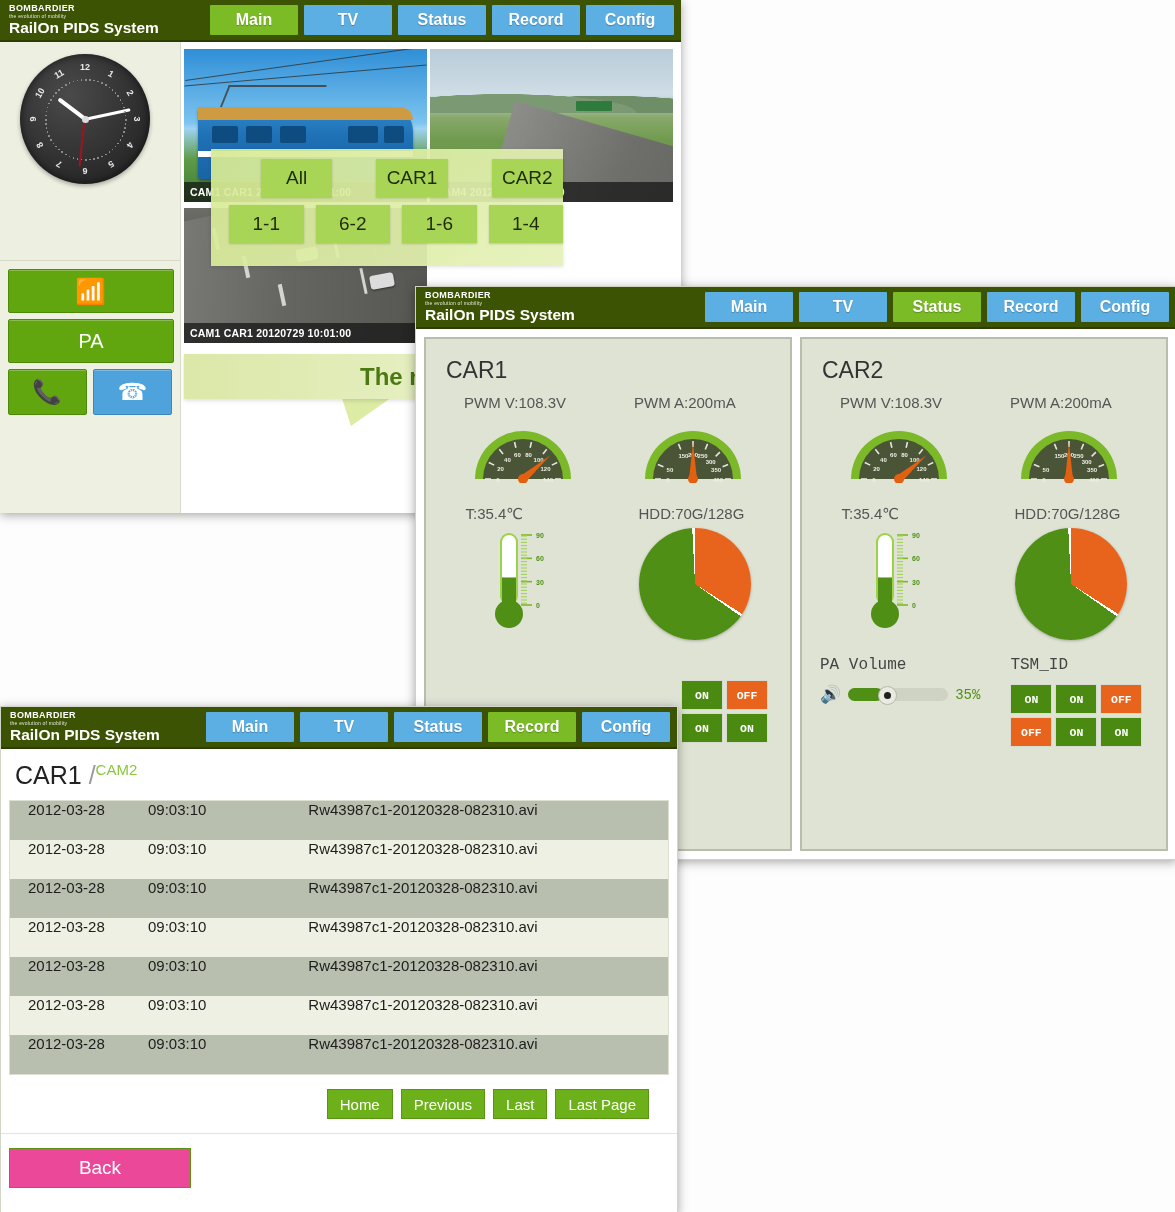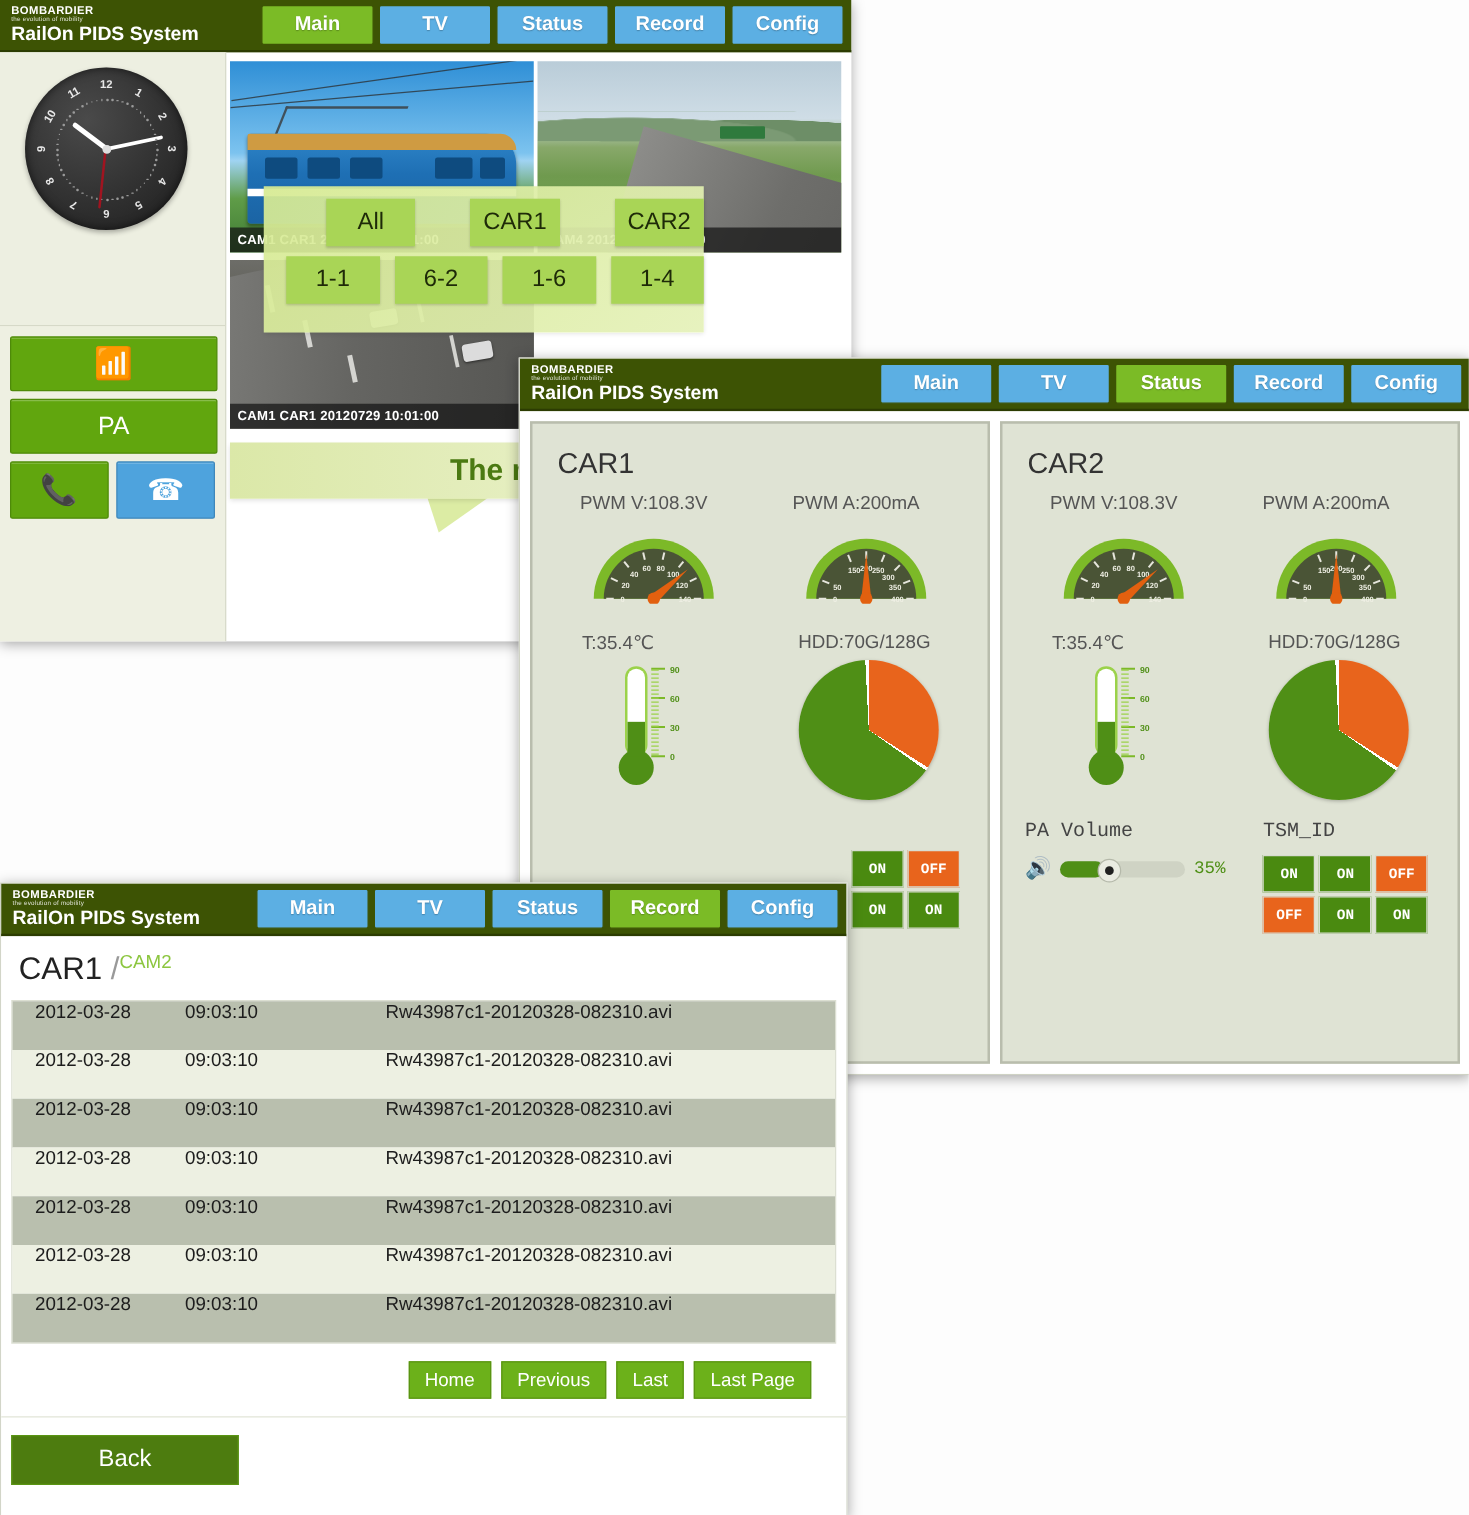--- a/index.html
+++ b/index.html
@@ -152,21 +152,21 @@
   .rrow{display:flex;align-items:flex-start;height:39px;font-size:15px;color:#1d1d1d;}
   .rrow:nth-child(odd){background:#b9bfae;}
   .rrow:nth-child(even){background:#edf0e2;}
   .rdate{width:120px;padding-left:18px;}
   .rtime{width:120px;}
   .rfile{flex:1;text-align:center;padding-right:90px;}
   .pager{display:flex;justify-content:flex-end;gap:8px;padding:14px 28px 14px 0;}
   .pbtn{height:28px;background:#6cb11a;color:#fff;font-size:15px;display:flex;align-items:center;
         justify-content:center;padding:0 12px;cursor:pointer;border:1px solid #5a9413;}
   .backwrap{padding:14px 0 0 8px;}
-  .backbtn{width:180px;height:38px;background:#4d7c0f;color:#fff;font-size:19px;
+  .backbtn{width:180px;height:38px;background:#ec4899;color:#fff;font-size:19px;
            display:flex;align-items:center;justify-content:center;cursor:pointer;
            border:1px solid #5a9413;}
 </style>
 </head>
 <body>
 
 <div class="win" id="win-main">
   <div class="titlebar">
     <div class="brand">
       <div class="b1">BOMBARDIER</div>

